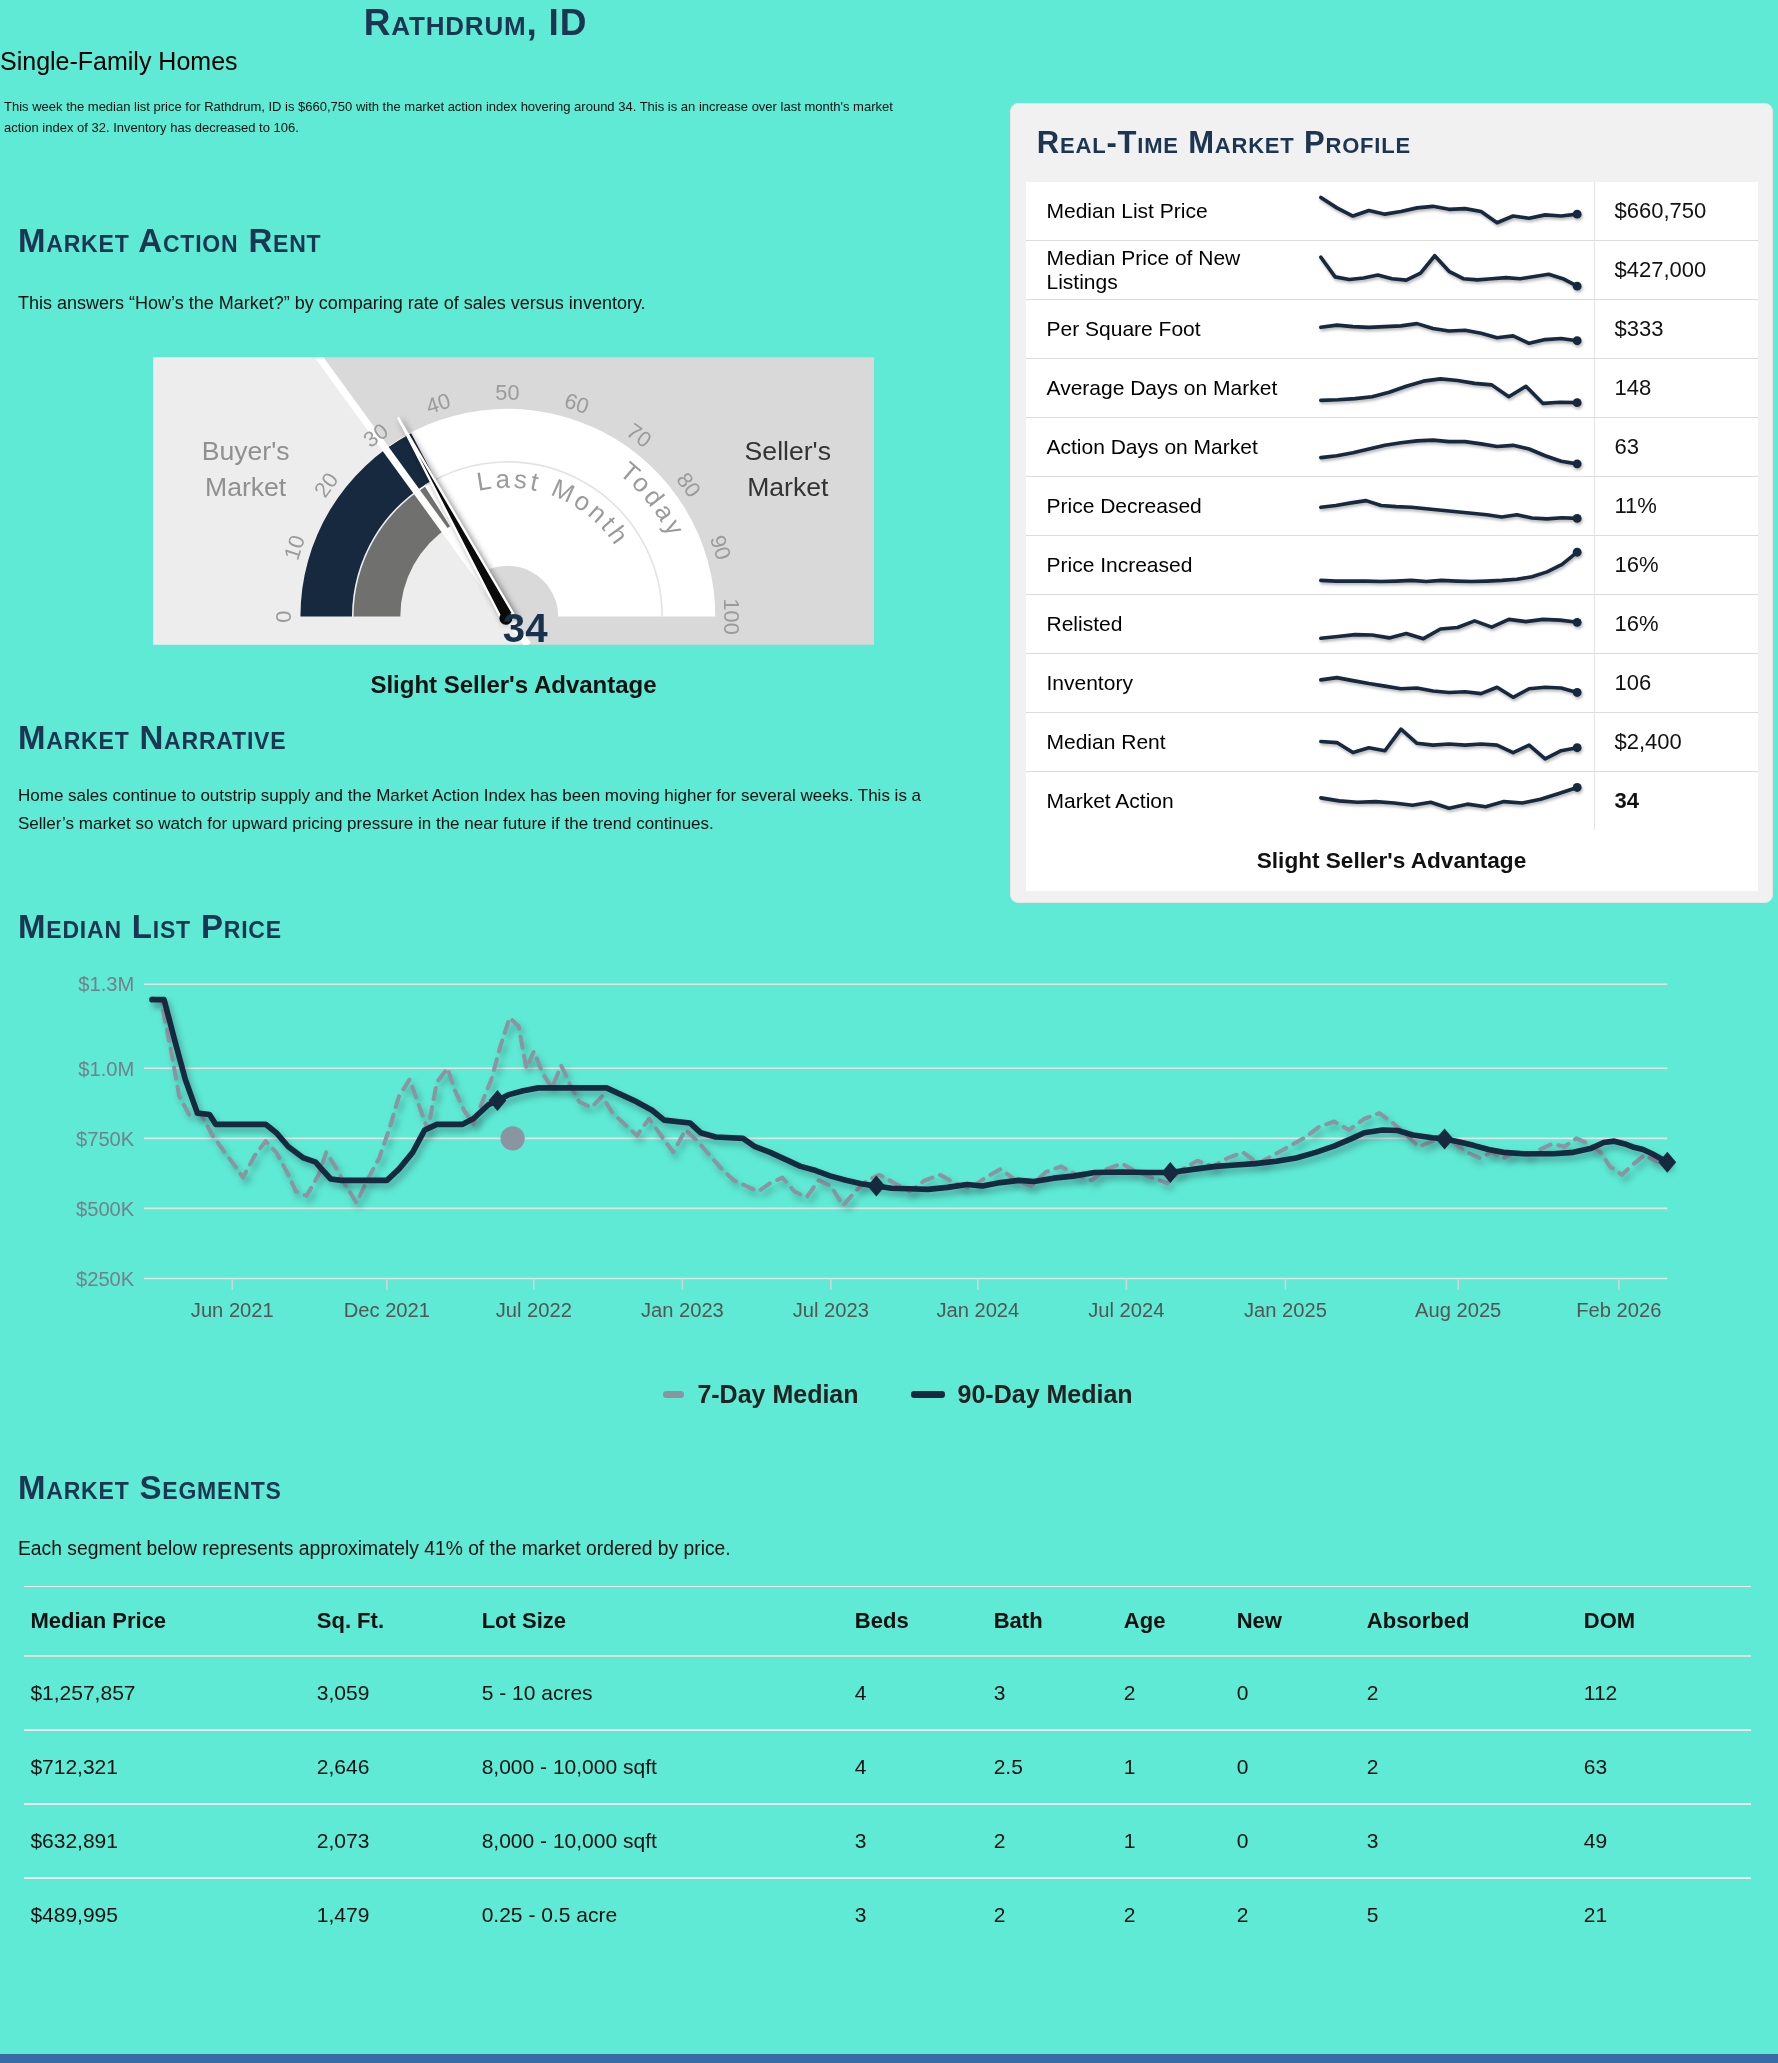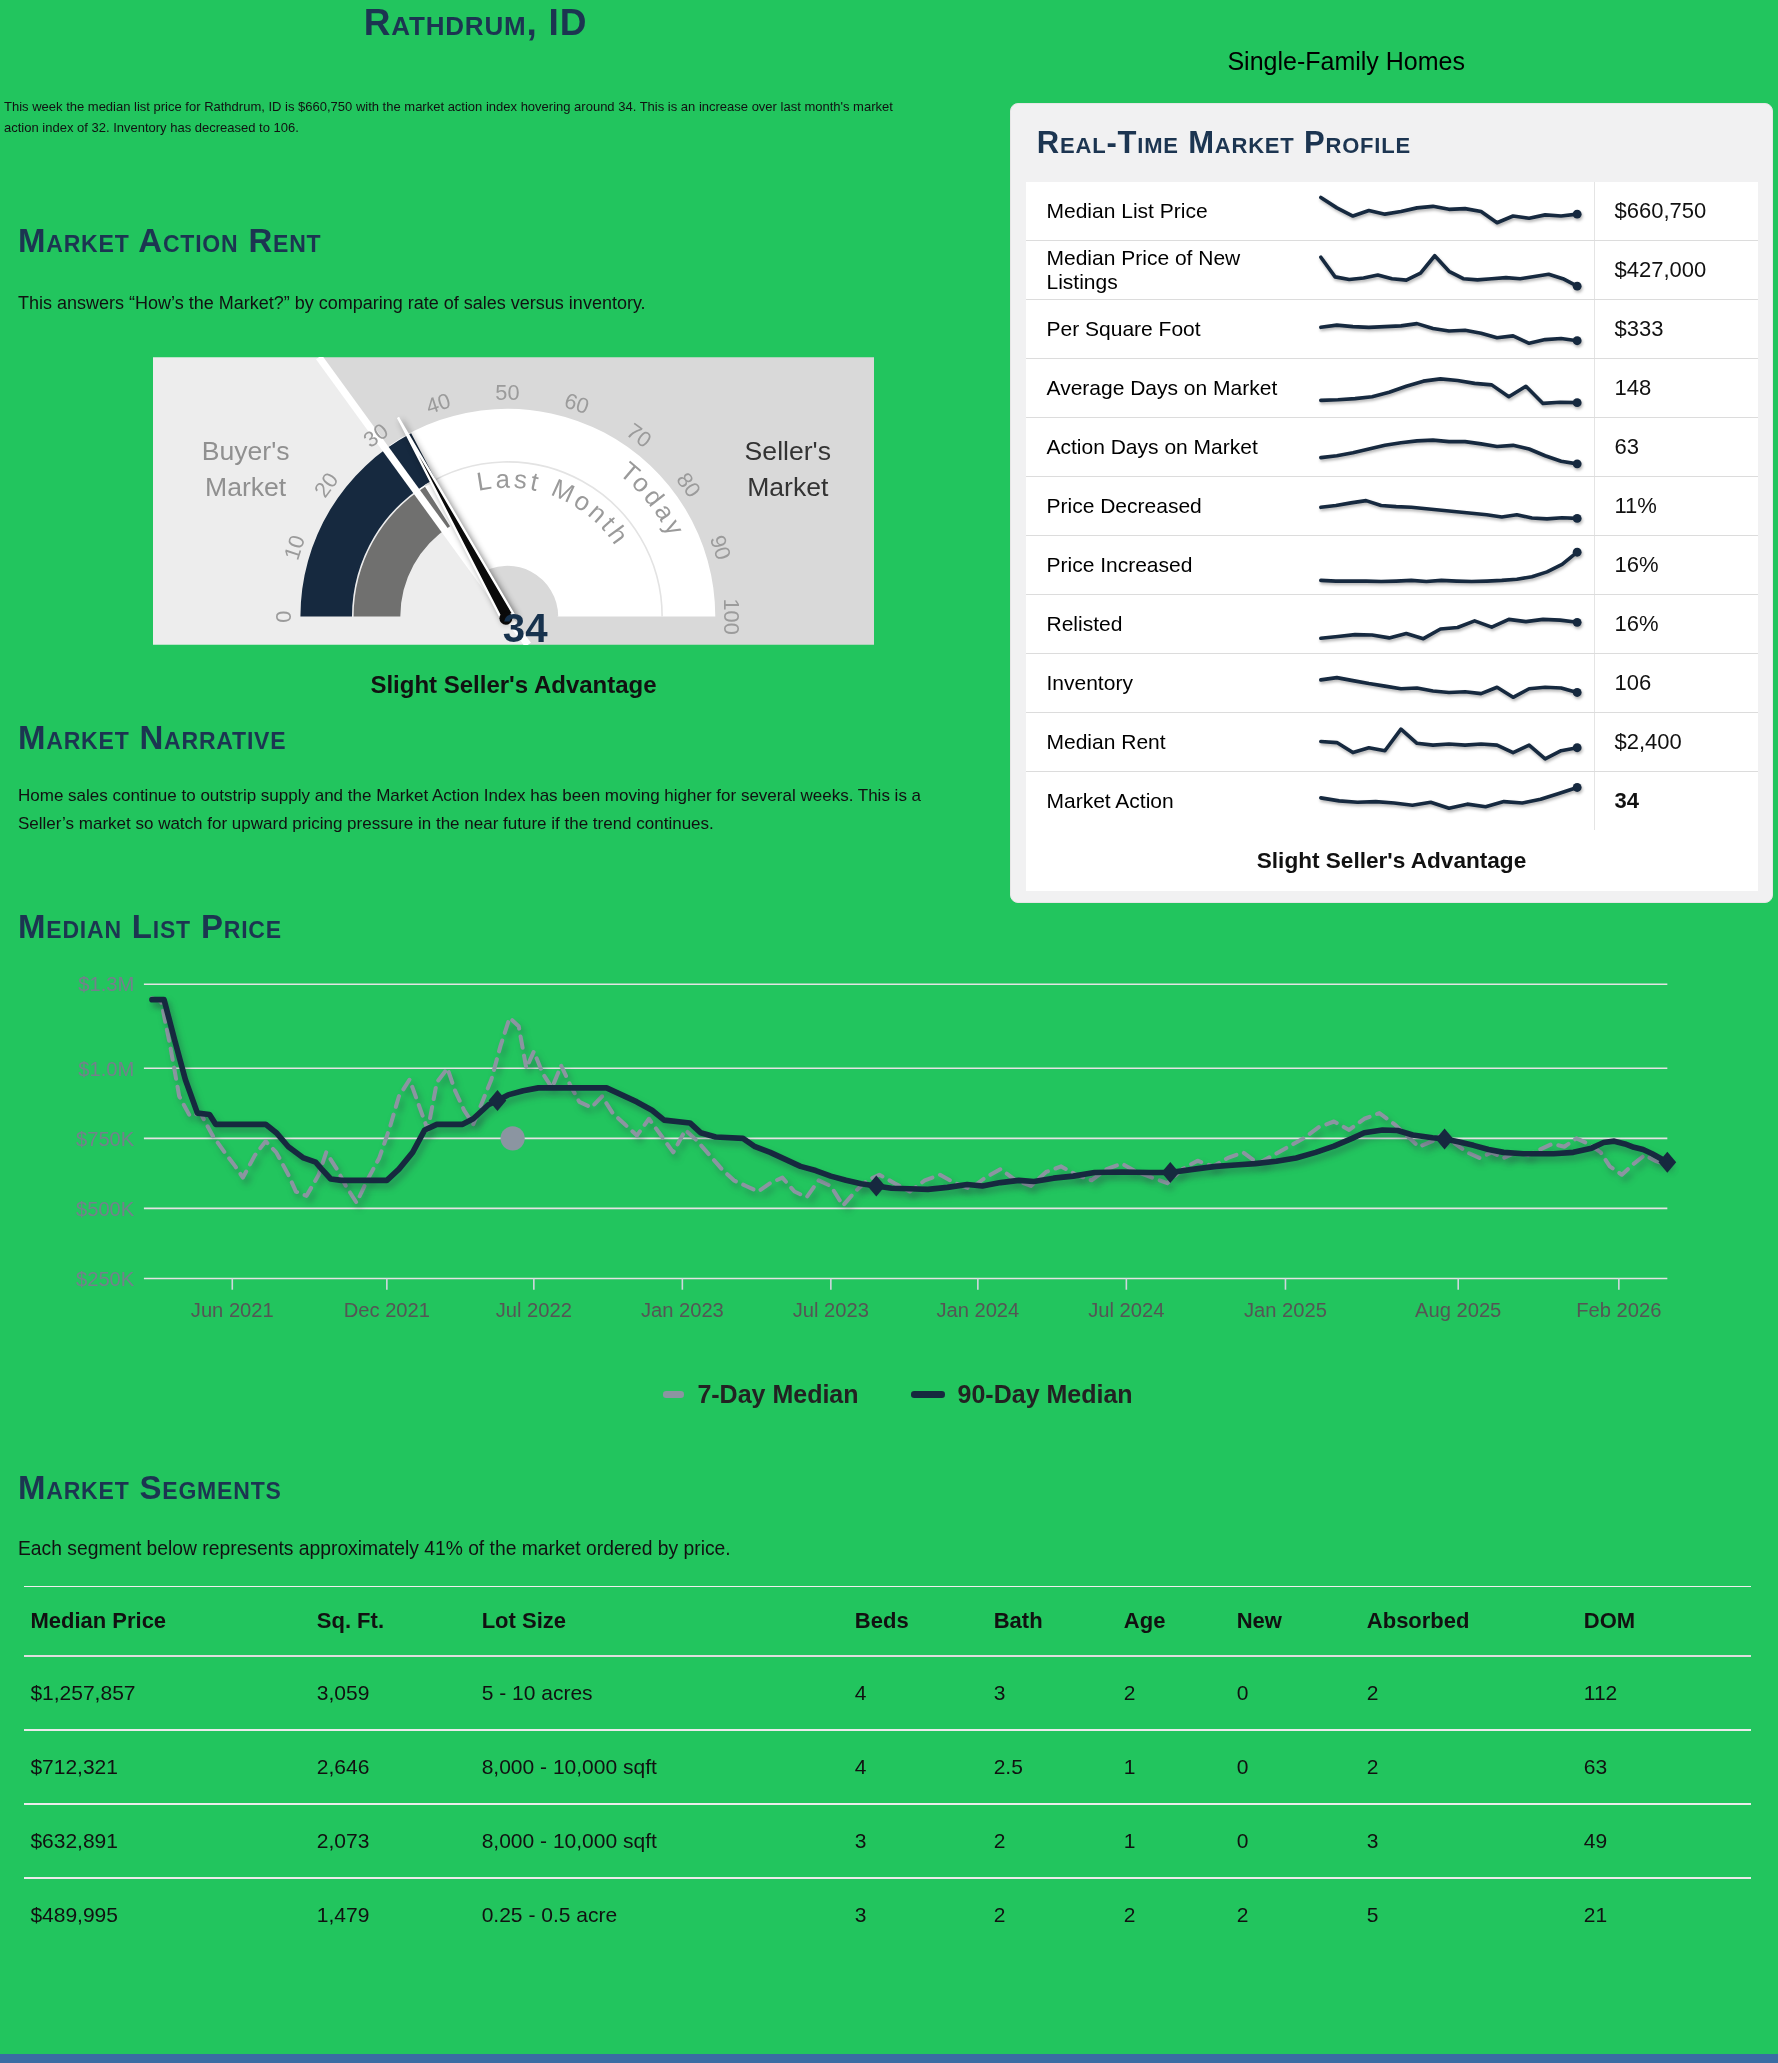--- a/index.html
+++ b/index.html
@@ -1,22 +1,22 @@
 <!DOCTYPE html>
 <html style="font-size:13px"><head>
 <meta charset="utf-8">
 <style>
   html,body{margin:0;padding:0;background:#fff;}
-  .page{position:relative;width:1778px;height:2064px;background:#22c55e;overflow:hidden;
+  .page{position:relative;width:1778px;height:2064px;background:#5eead4;overflow:hidden;
         font-family:"Liberation Sans","DejaVu Sans",sans-serif;color:#111;}
   .abs{position:absolute;}
   h1,h2,p{margin:0;}
   .sc{font-variant:small-caps;font-weight:700;color:#1c3551;letter-spacing:0.8px;}
   .page-title{top:1.6px;left:0;width:951px;text-align:center;font-size:37px;}
-  .page-subtitle{top:47px;left:0;width:1465px;text-align:right;font-size:25px;color:#000;}
+  .page-subtitle{top:47px;left:0;width:1465px;text-align:left;font-size:25px;color:#000;}
   .intro{top:97px;left:4px;width:927px;font-size:13px;line-height:1.6;}
   .h2{font-size:33px;}
   .h-mai{top:222px;left:18px;}
   .mai-desc{top:293px;left:18px;width:935px;font-size:18px;}
   .gauge-wrap{top:357px;left:153px;width:721px;height:288px;}
   .gauge-status{top:671px;left:153px;width:721px;text-align:center;font-size:24px;font-weight:700;}
   .h-narr{top:719px;left:18px;}
   .narr-text{top:782px;left:18px;width:943px;font-size:17px;line-height:1.62;}
   .profile-panel{top:103px;left:1010px;width:763px;height:800px;background:#f1f1f2;
                  border:0.8px solid #e6e6e6;border-radius:8px;box-sizing:border-box;padding:18px 14.5px 0 14.5px;}

